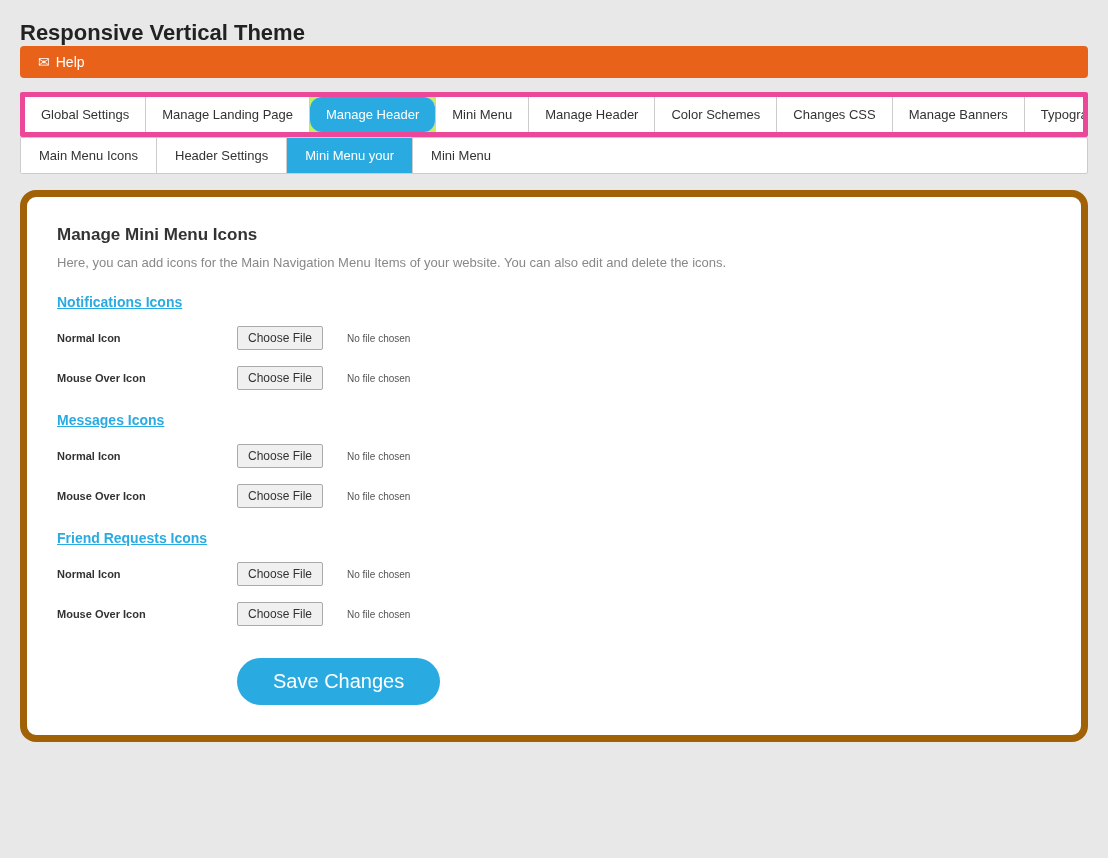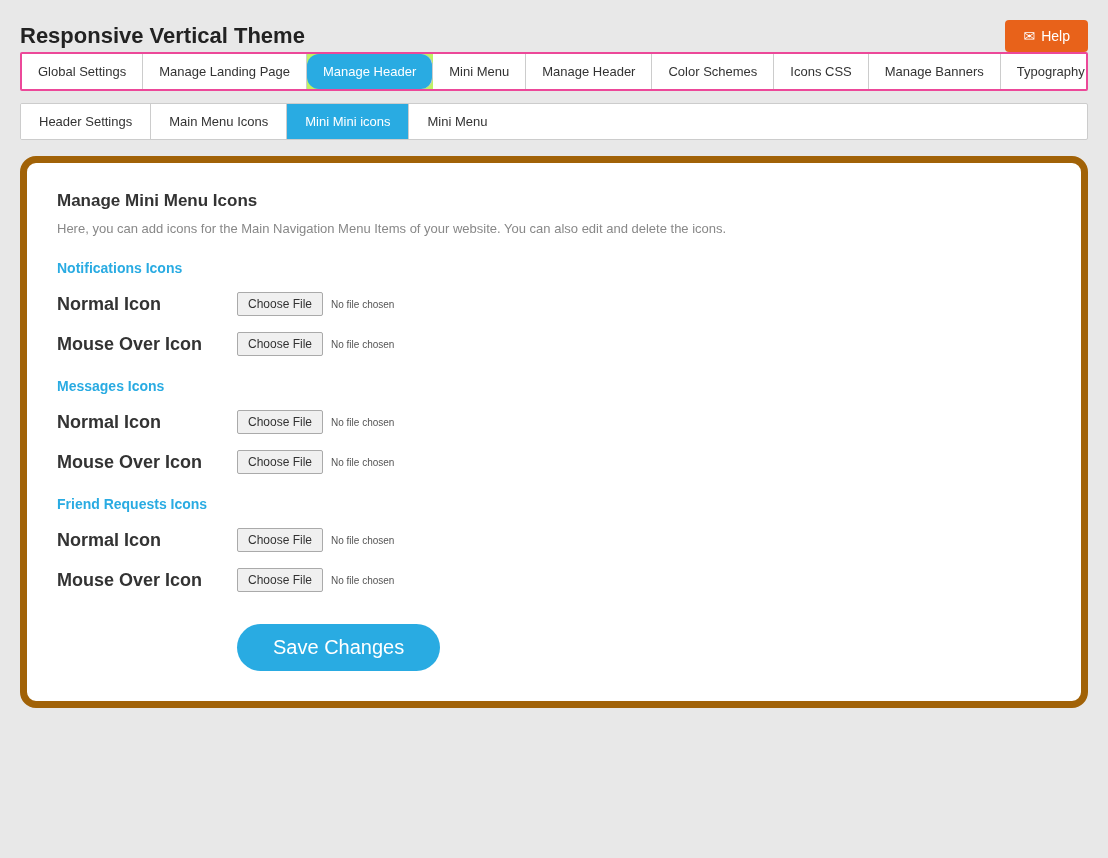--- a/index.html
+++ b/index.html
@@ -10,21 +10,22 @@
       color: #333;
     }
     .page-wrapper {
       max-width: 1108px;
       margin: 0 auto;
       padding: 20px;
     }
     .top-header {
       display: flex;
       justify-content: space-between;
-      align-items: center;
+      margin-bottom: 14px;
+      flex-direction: column;
     }
     .page-title {
       font-size: 22px;
       font-weight: bold;
       color: #222;
     }
     .help-button {
       background: #e8621a;
       color: #fff;
       border: none;
@@ -33,25 +34,24 @@
       cursor: pointer;
       font-size: 14px;
       display: flex;
       align-items: center;
       gap: 6px;
     }
 
     
     .main-tabs {
       display: flex;
-      border: 2px solid #ec4899;
+      border: 5px solid #ec4899;
       background: #bef264;
       border-radius: 2px;
       overflow: hidden;
-      margin-bottom: 12px;
     }
     .main-tab {
       padding: 10px 16px;
       border-right: 1px solid #ccc;
       cursor: pointer;
       white-space: nowrap;
       font-size: 13px;
       color: #333;
       background: #fff;
     }
@@ -101,40 +101,41 @@
     }
     .panel-description {
       color: #888;
       font-size: 13px;
       margin-bottom: 24px;
     }
     .section-title {
       font-size: 14px;
       font-weight: bold;
       color: #29abe2;
+      text-decoration: underline;
       margin-bottom: 16px;
     }
     .icon-section {
       margin-bottom: 22px;
     }
     .form-row {
       display: flex;
       align-items: center;
       margin-bottom: 16px;
     }
     .form-label {
       width: 180px;
-      font-size: 18px;
+      font-size: 11px;
       font-weight: bold;
       color: #333;
     }
     .file-input-wrapper {
       display: flex;
       align-items: center;
-      gap: 8px;
+      gap: 24px;
     }
     .choose-file-btn {
       background: #f0f0f0;
       border: 1px solid #aaa;
       padding: 4px 10px;
       font-size: 12px;
       cursor: pointer;
       border-radius: 2px;
       color: #333;
     }
@@ -166,29 +167,29 @@
     </button>
   </div>
 
   <div class="main-tabs">
     <div class="main-tab">Global Settings</div>
     <div class="main-tab">Manage Landing Page</div>
     <div class="main-tab active">Manage Header</div>
     <div class="main-tab">Mini Menu</div>
     <div class="main-tab">Manage Header</div>
     <div class="main-tab">Color Schemes</div>
-    <div class="main-tab">Icons CSS</div>
+    <div class="main-tab">Changes CSS</div>
     <div class="main-tab">Manage Banners</div>
     <div class="main-tab">Typography</div>
   </div>
 
   <div class="sub-tabs">
+    <div class="sub-tab">Main Menu Icons</div>
     <div class="sub-tab">Header Settings</div>
-    <div class="sub-tab">Main Menu Icons</div>
-    <div class="sub-tab active">Mini Mini icons</div>
+    <div class="sub-tab active">Mini Menu your</div>
     <div class="sub-tab">Mini Menu</div>
   </div>
 
   <div class="content-panel">
     <div class="panel-title">Manage Mini Menu Icons</div>
     <div class="panel-description">Here, you can add icons for the Main Navigation Menu Items of your website. You can also edit and delete the icons.</div>
 
     <div class="icon-section">
       <div class="section-title">Notifications Icons</div>
       <div class="form-row">

